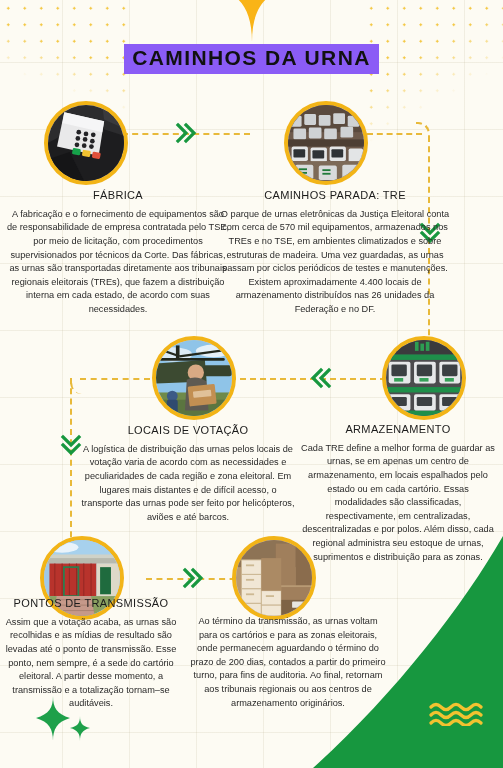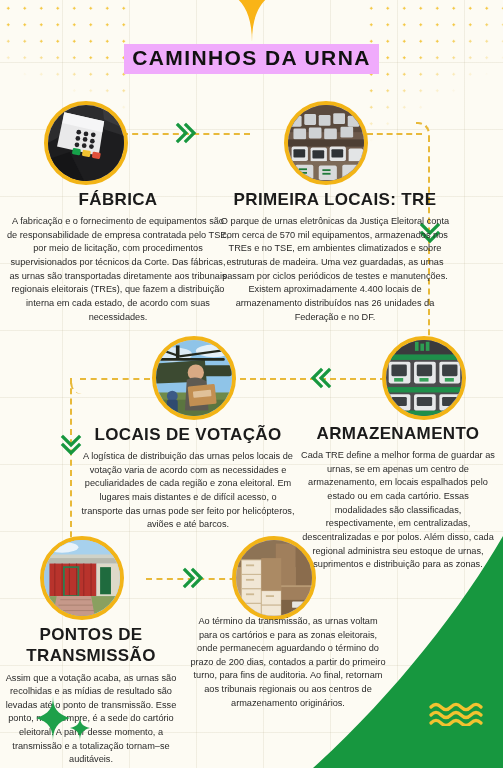--- a/index.html
+++ b/index.html
@@ -58,21 +58,21 @@
   .waves { position: absolute; right: 12px; bottom: 42px; pointer-events:none; }
   .bottom-sparkle { position: absolute; left: 36px; bottom: 26px; pointer-events: none; }
 
   
   .title-wrap {
     position: absolute; left: 0; right: 0; top: 44px;
     text-align: center;
   }
   .title {
     display: inline-block;
-    background: #f0abfc;
+    background: #8b5cf6;
     color: #111;
     font-size: 21px;
     font-weight: 700;
     letter-spacing: 1.4px;
     padding: 2px 8px 3px 8px;
     line-height: 1.18;
   }
 
   
   .dash-h, .dash-v {
@@ -109,22 +109,22 @@
     border-radius: 50%;
     border: 4px solid #f2b417;
     overflow: hidden;
     background: #cfcfcf;
   }
   .photo .inner { position: absolute; inset: 0; }
 
   
   .block { position: absolute; text-align: center; }
   .block h3 {
-    font-size: 17px;
-    font-weight: 700;
+    font-size: 11px;
+    font-weight: 400;
     color: #1b1b1b;
     letter-spacing: .35px;
     margin-bottom: 5px;
     line-height: 1.25;
   }
   .block p {
     font-size: 9.2px;
     line-height: 1.48;
     color: #2a2a2a;
   }
@@ -358,35 +358,35 @@
       <rect x="62" y="68" width="14" height="7" rx="1" fill="#e8e6df"></rect>
     </svg>
   </div>
 
   <div class="block" style="left:6px; top:189px; width:224px;">
     <h3>FÁBRICA</h3>
     <p>A fabricação e o fornecimento de equipamentos são de responsabilidade de empresa contratada pelo TSE, por meio de licitação, com procedimentos supervisionados por técnicos da Corte. Das fábricas, as urnas são transportadas diretamente aos tribunais regionais eleitorais (TREs), que fazem a distribuição interna em cada estado, de acordo com suas necessidades.</p>
   </div>
 
   <div class="block" style="left:216px; top:189px; width:238px;">
-    <h3>PRIMEIRA LOCAIS: TRE</h3>
+    <h3>CAMINHOS PARADA: TRE</h3>
     <p>O parque de urnas eletrônicas da Justiça Eleitoral conta com cerca de 570 mil equipamentos, armazenados nos TREs e no TSE, em ambientes climatizados e sobre estruturas de madeira. Uma vez guardadas, as urnas passam por ciclos periódicos de testes e manutenções. Existem aproximadamente 4.400 locais de armazenamento distribuídos nas 26 unidades da Federação e no DF.</p>
   </div>
 
   <div class="block" style="left:300px; top:423px; width:196px;">
     <h3>ARMAZENAMENTO</h3>
     <p>Cada TRE define a melhor forma de guardar as urnas, se em apenas um centro de armazenamento, em locais espalhados pelo estado ou em cada cartório. Essas modalidades são classificadas, respectivamente, em centralizadas, descentralizadas e por polos. Além disso, cada regional administra seu estoque de urnas, suprimentos e distribuição para as zonas.</p>
   </div>
 
   <div class="block" style="left:80px; top:424px; width:216px;">
     <h3>LOCAIS DE VOTAÇÃO</h3>
     <p>A logística de distribuição das urnas pelos locais de votação varia de acordo com as necessidades e peculiaridades de cada região e zona eleitoral. Em lugares mais distantes e de difícil acesso, o transporte das urnas pode ser feito por helicópteros, aviões e até barcos.</p>
   </div>
 
-  <div class="block" style="left:2px; top:624px; width:178px;">
+  <div class="block" style="left:2px; top:597px; width:178px;">
     <h3>PONTOS DE TRANSMISSÃO</h3>
     <p>Assim que a votação acaba, as urnas são recolhidas e as mídias de resultado são levadas até o ponto de transmissão. Esse ponto, nem sempre, é a sede do cartório eleitoral. A partir desse momento, a transmissão e a totalização tornam–se auditáveis.</p>
   </div>
 
   <div class="block" style="left:190px; top:615px; width:196px;">
     <p>Ao término da transmissão, as urnas voltam para os cartórios e para as zonas eleitorais, onde permanecem aguardando o término do prazo de 200 dias, contados a partir do primeiro turno, para fins de auditoria. Ao final, retornam aos tribunais regionais ou aos centros de armazenamento originários.</p>
   </div>
 
   <svg class="green-swoosh" viewBox="0 0 190 232" preserveAspectRatio="none">
     <path d="M190 0 C150 70 80 160 0 232 L190 232 Z" fill="#17973f"></path>

